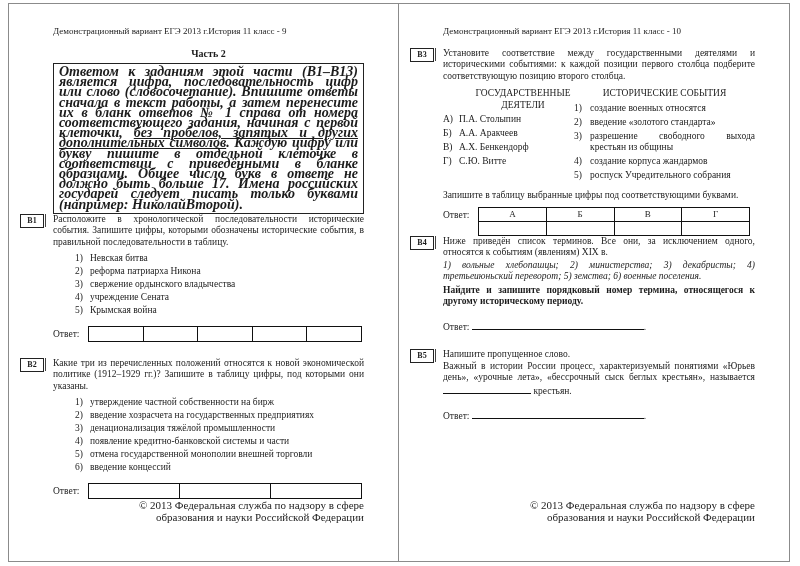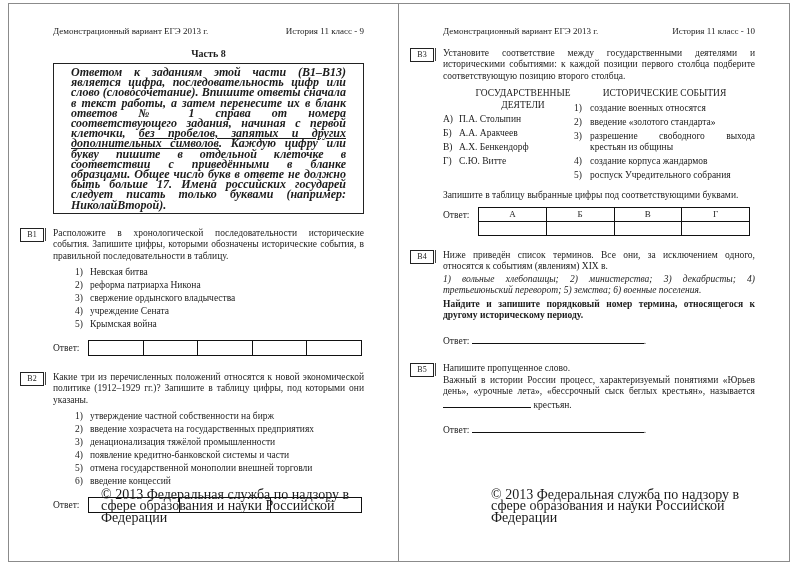--- a/index.html
+++ b/index.html
@@ -3,77 +3,77 @@
 <meta charset="utf-8">
 <style>
   html,body{margin:0;padding:0;background:#fff;}
   body{width:800px;height:566px;position:relative;overflow:hidden;
        font-family:"Liberation Serif","DejaVu Serif",serif;color:#1c1c1c;}
   .spread{position:absolute;left:8px;top:3px;width:782px;height:559px;
           border:1px solid #8b8b8b;display:flex;box-sizing:border-box;}
   .page{width:50%;height:100%;box-sizing:border-box;position:relative;
         padding:22px 34px 0 44px;font-size:9.5px;line-height:11.5px;}
   .page-left{border-right:1px solid #8b8b8b;}
-  .pg-header{display:flex;justify-content:space-between;font-size:9px;}
+  .pg-header{display:flex;font-size:9px;}
   .part-title{text-align:center;font-weight:bold;font-size:10px;margin-top:10px;}
-  .instr-box{border:1.4px solid #222;margin-top:4px;padding:3px 17px;
-             font-weight:bold;font-style:italic;font-size:12px;line-height:10.2px;
+  .instr-box{border:1.4px solid #222;margin-top:4px;padding:3px 5px;
+             font-weight:bold;font-style:italic;font-size:14px;line-height:10.2px;
              text-align:justify;}
   .instr-box .u{text-decoration:underline;}
   .task{position:relative;}
   .tasknum{position:absolute;left:-33px;top:0;width:22px;height:12px;
-           border:1.2px solid #222;font-weight:normal;font-size:8px;line-height:12px;
+           border:1.2px solid #222;font-weight:bold;font-size:8px;line-height:12px;
            text-align:center;background:#fff;}
   .tasknum-tick{position:absolute;left:-8px;top:0;height:13px;width:0;
                 border-left:1px solid #444;}
   .task-text{text-align:justify;}
   .olist{margin-top:5px;margin-left:22px;}
   .olist .li{display:flex;margin-bottom:1.5px;}
   .olist .n{width:15px;flex:none;}
   .ans-row{display:flex;align-items:flex-start;margin-top:9px;}
   .ans-label{width:35px;flex:none;margin-top:3px;}
   .ans-table{display:flex;border:1.2px solid #111;height:14px;}
   .ans-table .cell{border-left:1px solid #111;}
   .ans-table .cell:first-child{border-left:none;}
   .ans-table.t5{width:272px;}.ans-table.t5 .cell{width:20%;}
   .ans-table.t3{width:272px;}.ans-table.t3 .cell{width:33.333%;}
   .grid-table{border:1.2px solid #111;width:270px;}
   .grid-table .grow{display:flex;height:13px;}
   .grid-table .grow + .grow{border-top:1px solid #111;}
   .grid-table .gcell{width:25%;border-left:1px solid #111;text-align:center;
                      font-size:9px;line-height:13px;}
   .grid-table .gcell:first-child{border-left:none;}
-  .footer{position:absolute;bottom:38px;left:44px;right:34px;text-align:left;
-          font-size:14px;margin-left:48px;}
+  .footer{position:absolute;bottom:38px;left:44px;right:34px;text-align:right;
+          font-size:11px;margin-left:48px;}
   .match{display:flex;margin-top:6px;}
   .mcol1{width:42%;box-sizing:border-box;padding-right:8px;}
   .mcol2{width:58%;}
   .mtitle{text-align:center;margin-bottom:3px;}
   .mcol1 .mtitle{width:140px;margin-left:10px;}
   .mitem{display:flex;margin-bottom:2.5px;}
   .mitem .n{width:16px;flex:none;}
   .mitem .t{text-align:justify;flex:1;}
   .blank{display:inline-block;border-bottom:1px solid #111;height:9px;
          vertical-align:baseline;}
   .terms{font-style:italic;text-align:justify;margin-top:1px;}
-  .mt14{margin-top:14px;} .mt16{margin-top:16px;} .mt10{margin-top:10px;}
+  .mt14{} .mt16{margin-top:16px;} .mt10{margin-top:10px;}
   .mt6{margin-top:6px;} .mt12{margin-top:12px;}
 </style>
 </head>
 <body>
 
 <div class="spread">
 
   <div class="page page-left">
     <div class="pg-header">
       <span>Демонстрационный вариант ЕГЭ 2013 г.</span>
       <span>История 11 класс - 9</span>
     </div>
 
-    <div class="part-title">Часть 8</div>
+    <div class="part-title">Часть 2</div>
 
     <div class="instr-box">
       <span>Ответом к заданиям этой части (В1–В13) является цифра, последовательность цифр или слово (словосочетание). Впишите ответы сначала в текст работы, а затем перенесите их в бланк ответов № 1 справа от номера соответствующего задания, начиная с первой клеточки, </span><span class="u">без пробелов, запятых и других дополнительных символов</span><span>. Каждую цифру или букву пишите в отдельной клеточке в соответствии с приведёнными в бланке образцами. Общее число букв в ответе не должно быть больше 17. Имена российских государей следует писать только буквами (например: НиколайВторой).</span>
     </div>
 
     <div class="task mt14">
       <div class="tasknum">В1</div>
       <div class="tasknum-tick"></div>
       <div class="task-text">Расположите в хронологической последовательности исторические события. Запишите цифры, которыми обозначены исторические события, в правильной последовательности в таблицу.</div>
       <div class="olist">

